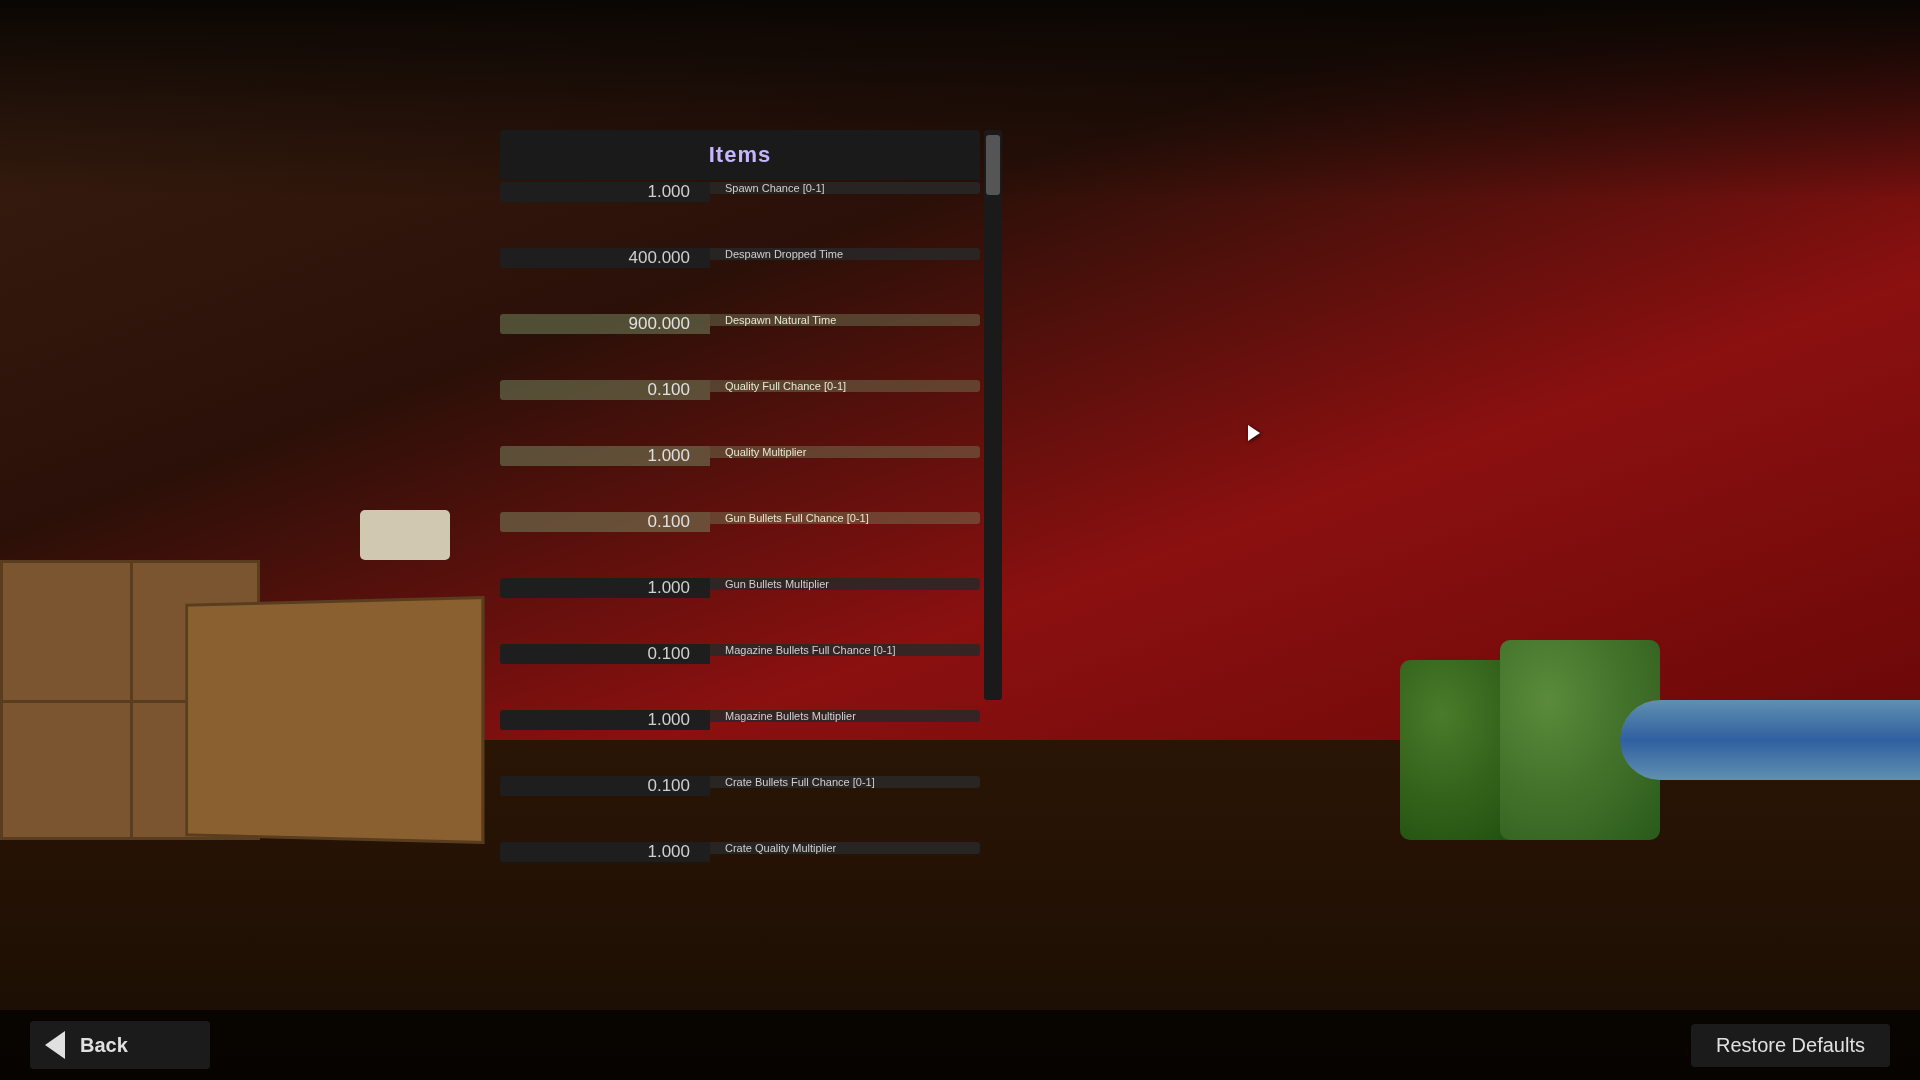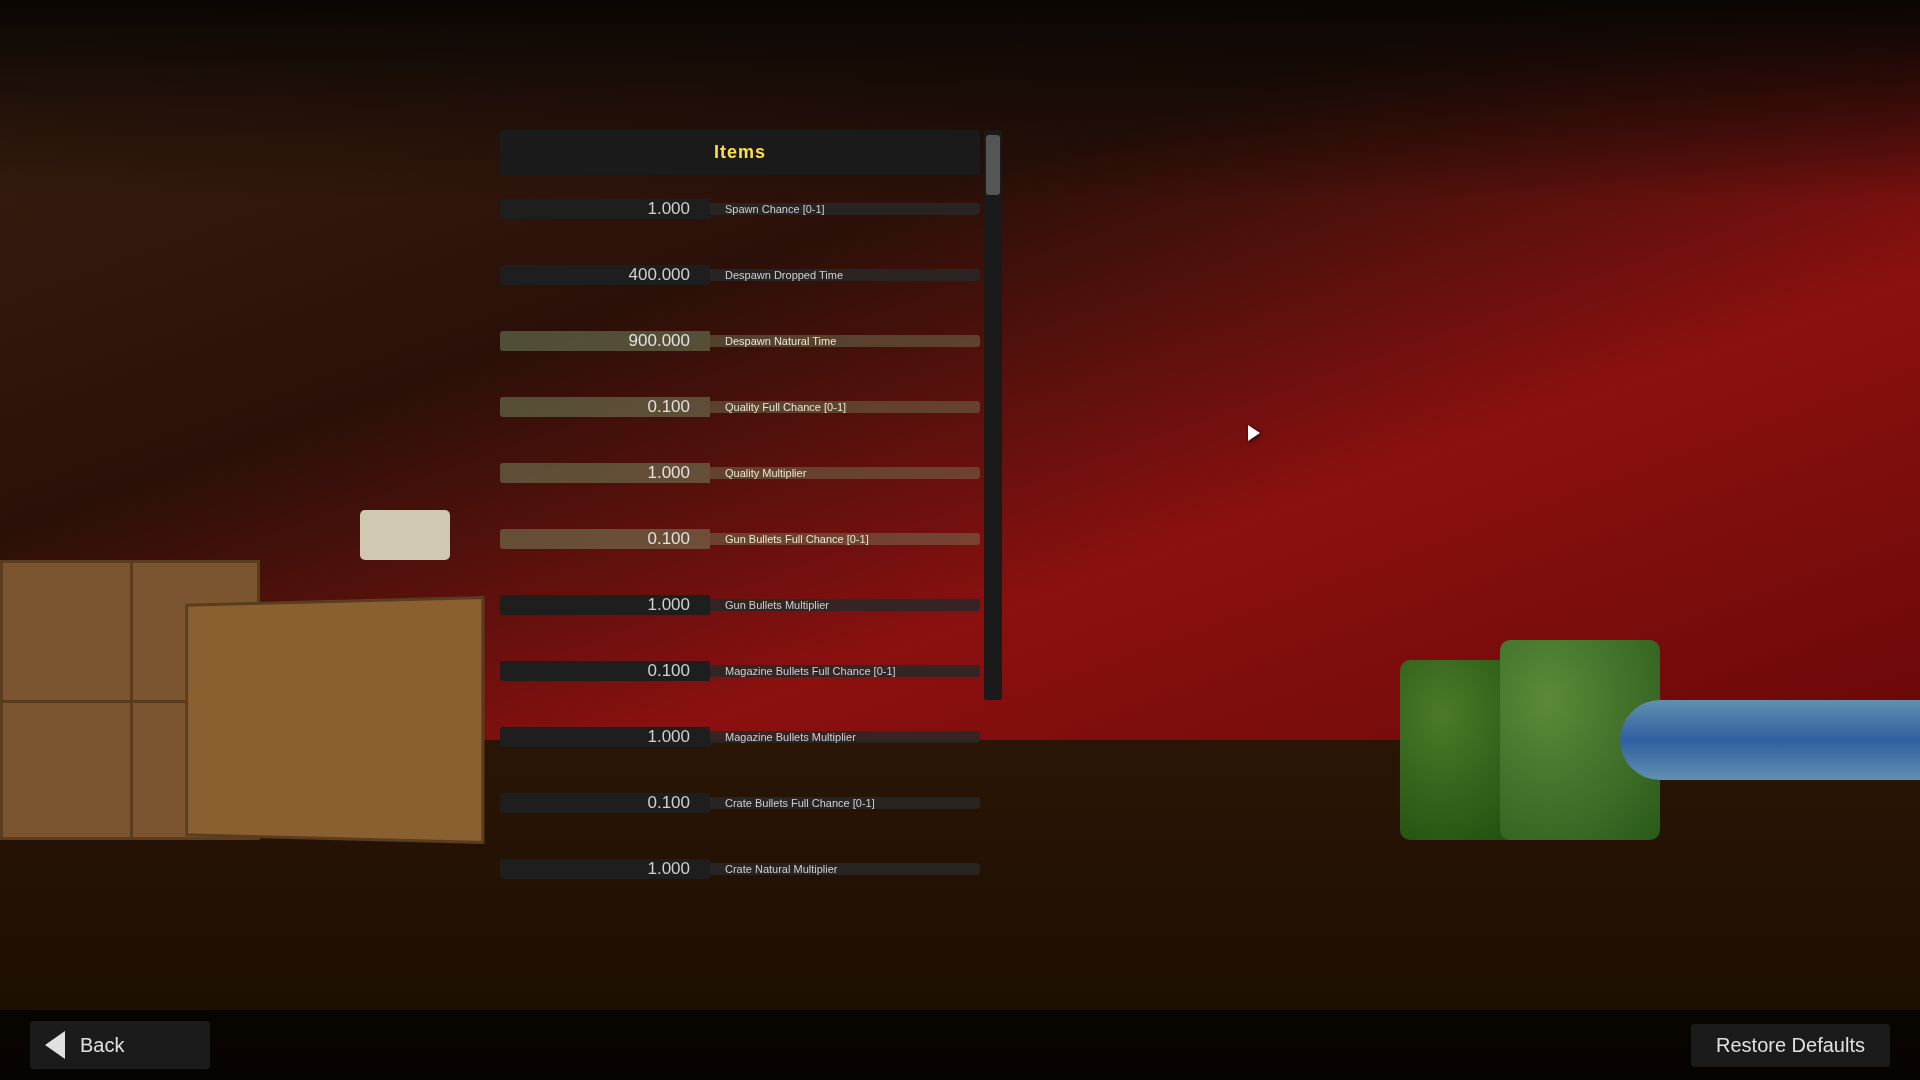--- a/index.html
+++ b/index.html
@@ -134,39 +134,39 @@
     
     .panel-container {
       position: absolute;
       top: 130px;
       left: 500px;
       width: 480px;
     }
 
     .panel-header {
       background: #1a1a1a;
-      color: #fde047;
+      color: #c4b5fd;
       text-align: center;
       padding: 12px 20px;
-      font-size: 18px;
+      font-size: 22px;
       font-weight: bold;
       border-radius: 4px 4px 0 0;
       letter-spacing: 1px;
       margin-bottom: 2px;
     }
 
     .settings-list {
       display: flex;
       flex-direction: column;
       gap: 3px;
     }
 
     .setting-row {
       display: flex;
-      align-items: center;
+      align-items: flex-start;
       height: 63px;
     }
 
     .setting-value {
       background: #1e1e1e;
       color: #d0d0d0;
       min-width: 210px;
       display: flex;
       align-items: center;
       justify-content: flex-end;
@@ -237,20 +237,21 @@
       align-items: center;
       gap: 15px;
       background: rgba(30,30,30,0.9);
       border: none;
       color: #e0e0e0;
       padding: 10px 25px 10px 15px;
       border-radius: 4px;
       font-size: 20px;
       cursor: pointer;
       min-width: 180px;
+      font-weight: bold;
     }
     .back-arrow {
       width: 0;
       height: 0;
       border-right: 20px solid #e0e0e0;
       border-top: 14px solid transparent;
       border-bottom: 14px solid transparent;
     }
 
     .restore-button {
@@ -318,21 +319,21 @@
       <div class="setting-row">
         <div class="setting-value">1.000</div>
         <div class="setting-label">Magazine Bullets Multiplier</div>
       </div>
       <div class="setting-row">
         <div class="setting-value">0.100</div>
         <div class="setting-label">Crate Bullets Full Chance [0-1]</div>
       </div>
       <div class="setting-row">
         <div class="setting-value">1.000</div>
-        <div class="setting-label">Crate Natural Multiplier</div>
+        <div class="setting-label">Crate Quality Multiplier</div>
       </div>
     </div>
 </div>
 
 <div class="scrollbar">
   <div class="scrollbar-thumb"></div>
 </div>
 
 <div class="bottom-bar">
   <button class="back-button">

